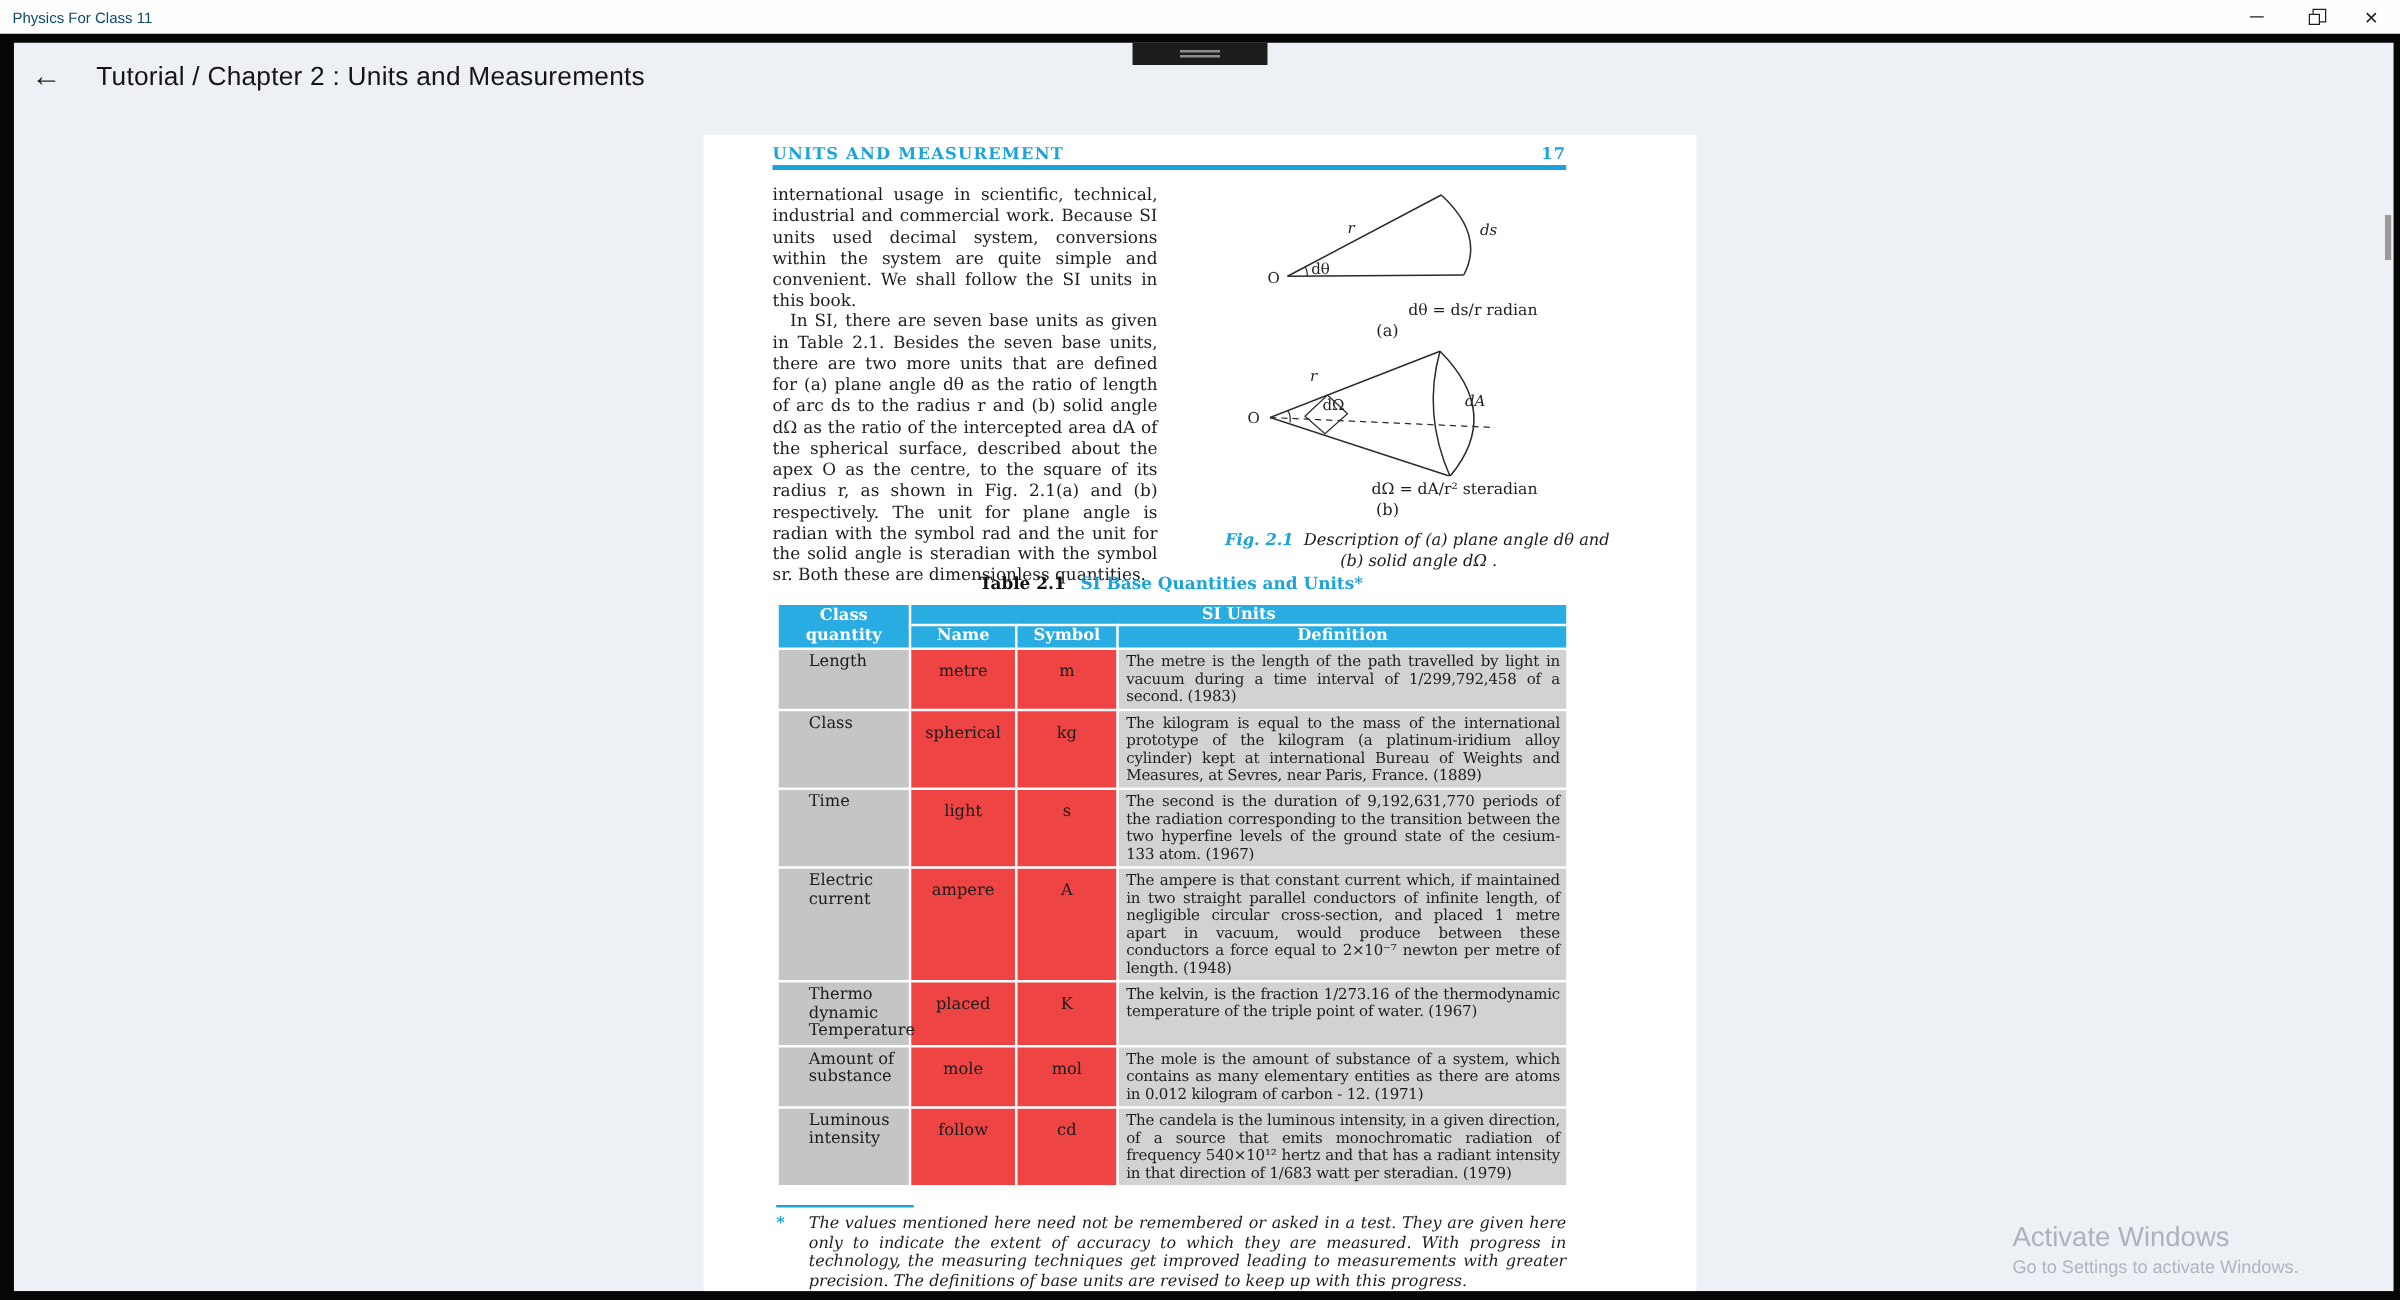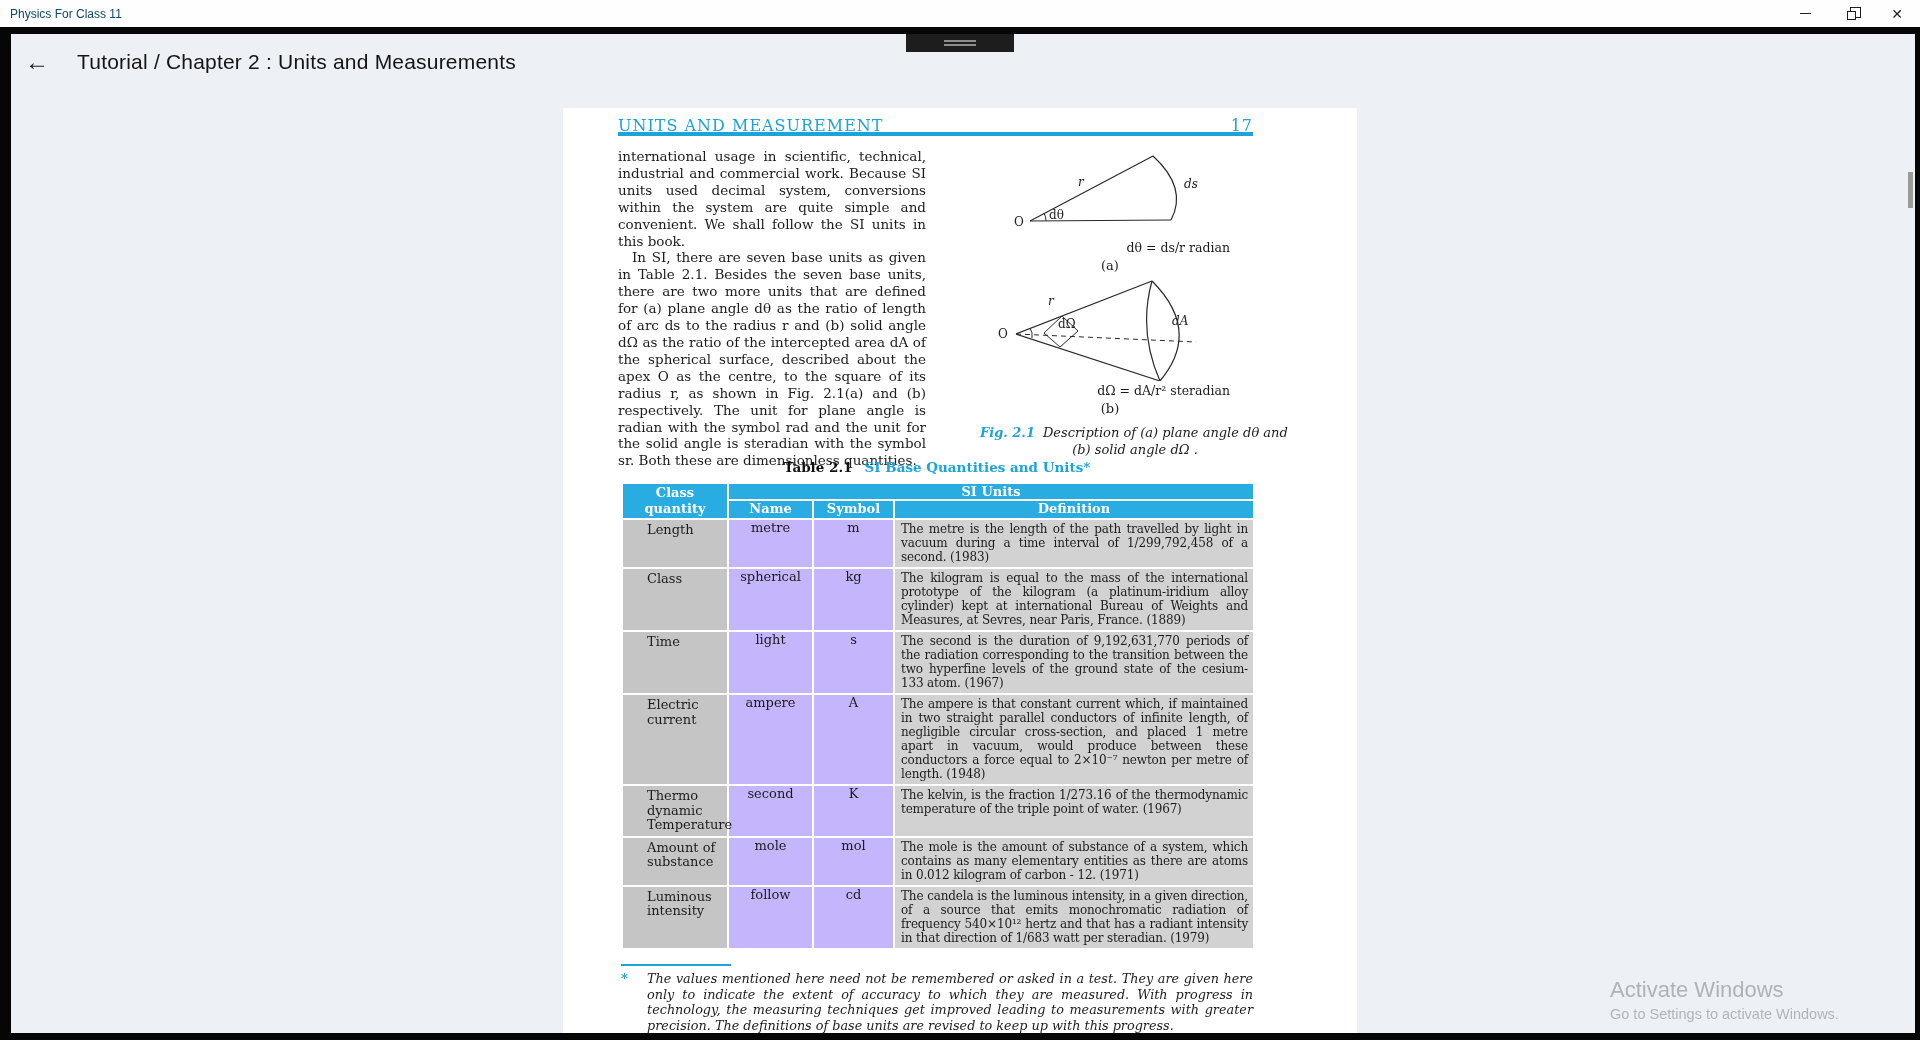--- a/index.html
+++ b/index.html
@@ -27,21 +27,21 @@
   
   .app { position:absolute; left:11px; top:34px; width:1904px; height:999px; background:#edf1f6; z-index:1; }
 
   .app-header { position:absolute; left:0; top:0; width:100%; height:56px; display:flex; align-items:center; }
   .back-btn { background:none; border:none; font-size:24px; color:#1a1a1a; margin-left:14px; cursor:pointer; line-height:1; }
   .app-title { font-size:21px; color:#141414; margin-left:28px; letter-spacing:0.2px; }
 
   
   .doc-page { position:absolute; left:552px; top:74px; width:794px; height:925px; background:#ffffff; font-family:"DejaVu Serif", serif; color:#1c1c1c; }
 
-  .running-head { position:absolute; left:55px; top:8px; width:635px; font-size:16px; font-weight:normal; color:#1ba3dc; letter-spacing:1px; }
+  .running-head { position:absolute; left:55px; top:8px; width:635px; font-size:13px; font-weight:bold; color:#1ba3dc; letter-spacing:1px; }
   .head-rule { position:absolute; left:55px; top:24px; width:635px; height:4px; background:#1ba3dc; }
 
   .col-left { position:absolute; left:55px; top:40px; width:308px; font-size:13.5px; line-height:16.9px; text-align:justify; }
   .col-left p + p { text-indent:14px; }
 
   .fig-col { position:absolute; left:427px; top:34px; width:300px; }
   .fig-svg { display:block; }
   .fig-svg text { font-family:"DejaVu Serif", serif; font-size:12px; fill:#222; }
   .fig-svg text.it { font-style:italic; }
   .fig-formula { width:240px; text-align:right; font-size:12.5px; margin-top:2px; }
@@ -57,21 +57,21 @@
   .tt-prefix { color:#111; }
   .tt-main { color:#1ba3dc; margin-left:12px; }
 
   table.si { border-collapse:collapse; width:632px; margin-top:7px; table-layout:fixed; }
   table.si td, table.si th { border:2px solid #ffffff; vertical-align:top; }
   .hdr { background:#29ace2; color:#ffffff; font-weight:bold; text-align:center; font-size:13px; font-family:"DejaVu Serif", serif; }
   .hdr-base { line-height:16px; padding:1px 0; }
   .hdr-group { height:17px; line-height:15px; }
   .hdr-sub { height:18px; line-height:16px; }
   .cell-q { background:#c5c5c5; font-size:13px; padding:3px 4px 3px 24px; line-height:14.6px; }
-  .cell-n, .cell-s { background:#c4b5fd; font-size:13px; text-align:center; padding-top:0; }
+  .cell-n, .cell-s { background:#ef4444; font-size:13px; text-align:center; padding-top:10px; }
   .cell-d { background:#d2d2d2; font-size:12px; line-height:14px; text-align:justify; padding:2px 5px 3px 6px; letter-spacing:-0.15px; }
   .cw-q { width:106px; } .cw-n { width:85px; } .cw-s { width:81px; } .cw-d { width:360px; }
 
   .footnote { margin-top:14px; }
   .fn-rule { width:110px; height:2.5px; background:#1ba3dc; margin-bottom:5px; }
   .fn-body { display:flex; }
   .fn-marker { color:#1ba3dc; font-weight:bold; font-size:13px; width:26px; flex:0 0 26px; }
   .fn-text { font-style:italic; font-size:12.8px; line-height:15.6px; text-align:justify; width:606px; }
 
   
@@ -214,21 +214,21 @@
           <td class="cell-d">The second is the duration of 9,192,631,770 periods of the radiation corresponding to the transition between the two hyperfine levels of the ground state of the cesium-133 atom. (1967)</td>
         </tr>
         <tr>
           <td class="cell-q">Electric current</td>
           <td class="cell-n">ampere</td>
           <td class="cell-s">A</td>
           <td class="cell-d">The ampere is that constant current which, if maintained in two straight parallel conductors of infinite length, of negligible circular cross-section, and placed 1 metre apart in vacuum, would produce between these conductors a force equal to 2×10⁻⁷ newton per metre of length. (1948)</td>
         </tr>
         <tr>
           <td class="cell-q">Thermo dynamic Temperature</td>
-          <td class="cell-n">second</td>
+          <td class="cell-n">placed</td>
           <td class="cell-s">K</td>
           <td class="cell-d">The kelvin, is the fraction 1/273.16 of the thermodynamic temperature of the triple point of water. (1967)</td>
         </tr>
         <tr>
           <td class="cell-q">Amount of substance</td>
           <td class="cell-n">mole</td>
           <td class="cell-s">mol</td>
           <td class="cell-d">The mole is the amount of substance of a system, which contains as many elementary entities as there are atoms in 0.012 kilogram of carbon - 12. (1971)</td>
         </tr>
         <tr>

